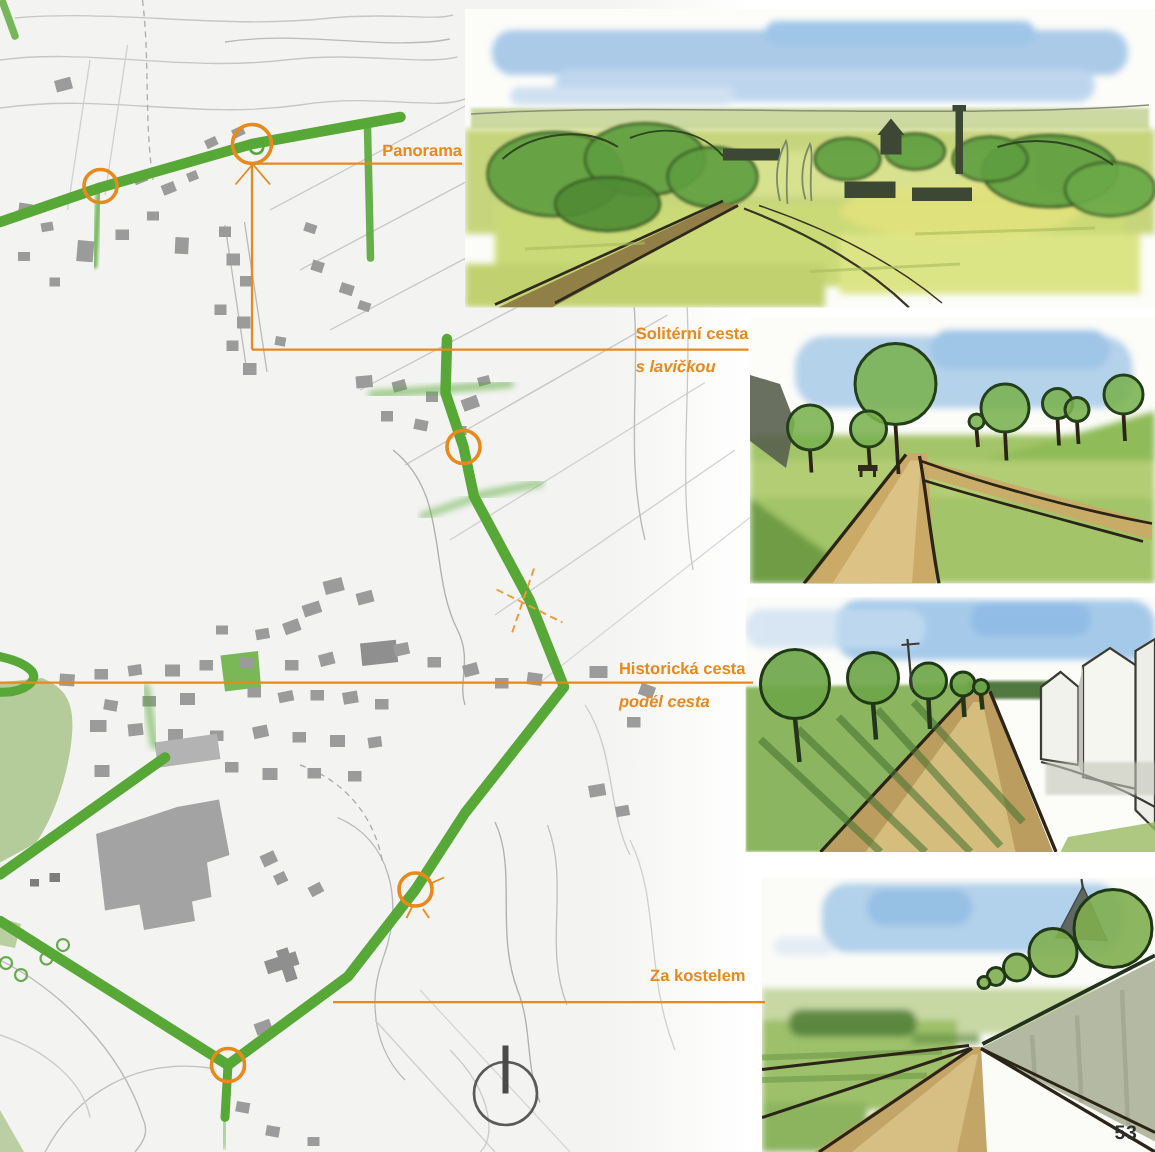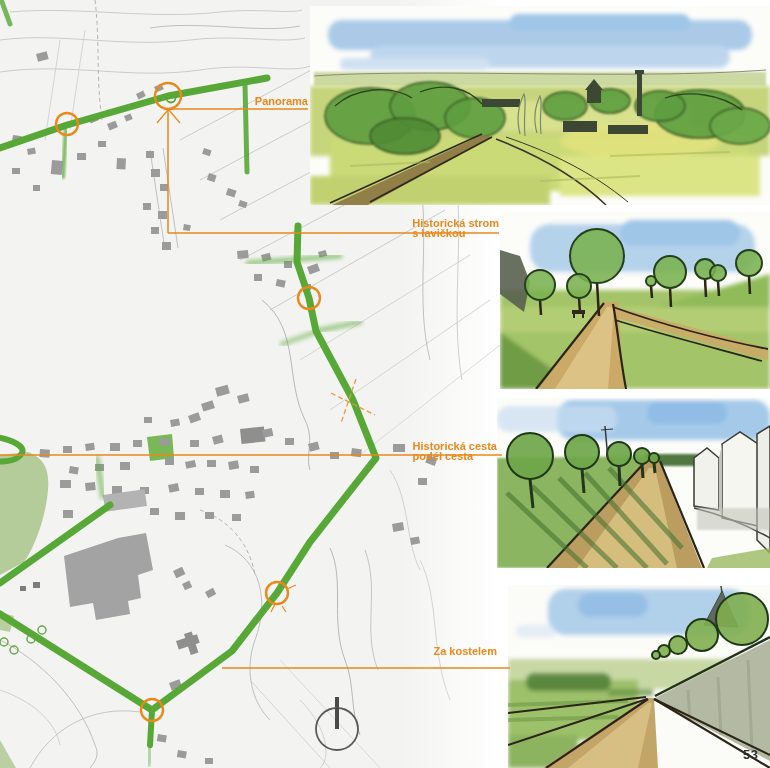--- a/index.html
+++ b/index.html
@@ -14,21 +14,21 @@
   .map-label{
     position:absolute;
     color:#e8891c;
     font-size:11px;
     font-weight:bold;
     text-align:left;
     line-height:10px;
     white-space:nowrap;
     z-index:8;
   }
-  .map-label .l2{display:block;margin-top:0;}
+  .map-label .l2{display:block;margin-top:12px;font-style:italic;}
   #label-panorama{right:462px;top:96px;}
   #label-soliterni{right:271px;top:218px;}
   #label-historicka{right:273px;top:441px;}
   #label-za{right:273px;top:646px;}
   #page-number{
     position:absolute;left:743px;top:735px;z-index:9;
     color:#2e2e2e;font-size:13px;font-weight:bold;letter-spacing:0.5px;margin-top:12px;
   }
 </style>
 </head>
@@ -492,21 +492,21 @@
   <g stroke="#eb9b3d" stroke-width="1.3" stroke-dasharray="5,3">
     <line x1="331" y1="393" x2="375" y2="415"></line>
       <line x1="356" y1="379" x2="341" y2="423"></line>
   </g>
 </svg>
 
 <div class="map-label" id="label-panorama">
   <span class="l1">Panorama</span>
 </div>
 <div class="map-label" id="label-soliterni">
-  <span class="l1">Historická strom</span>
+  <span class="l1">Solitérní cesta</span>
   <span class="l2">s lavičkou</span>
 </div>
 <div class="map-label" id="label-historicka">
   <span class="l1">Historická cesta</span>
   <span class="l2">podél cesta</span>
 </div>
 <div class="map-label" id="label-za">
   <span class="l1">Za kostelem</span>
 </div>
 

